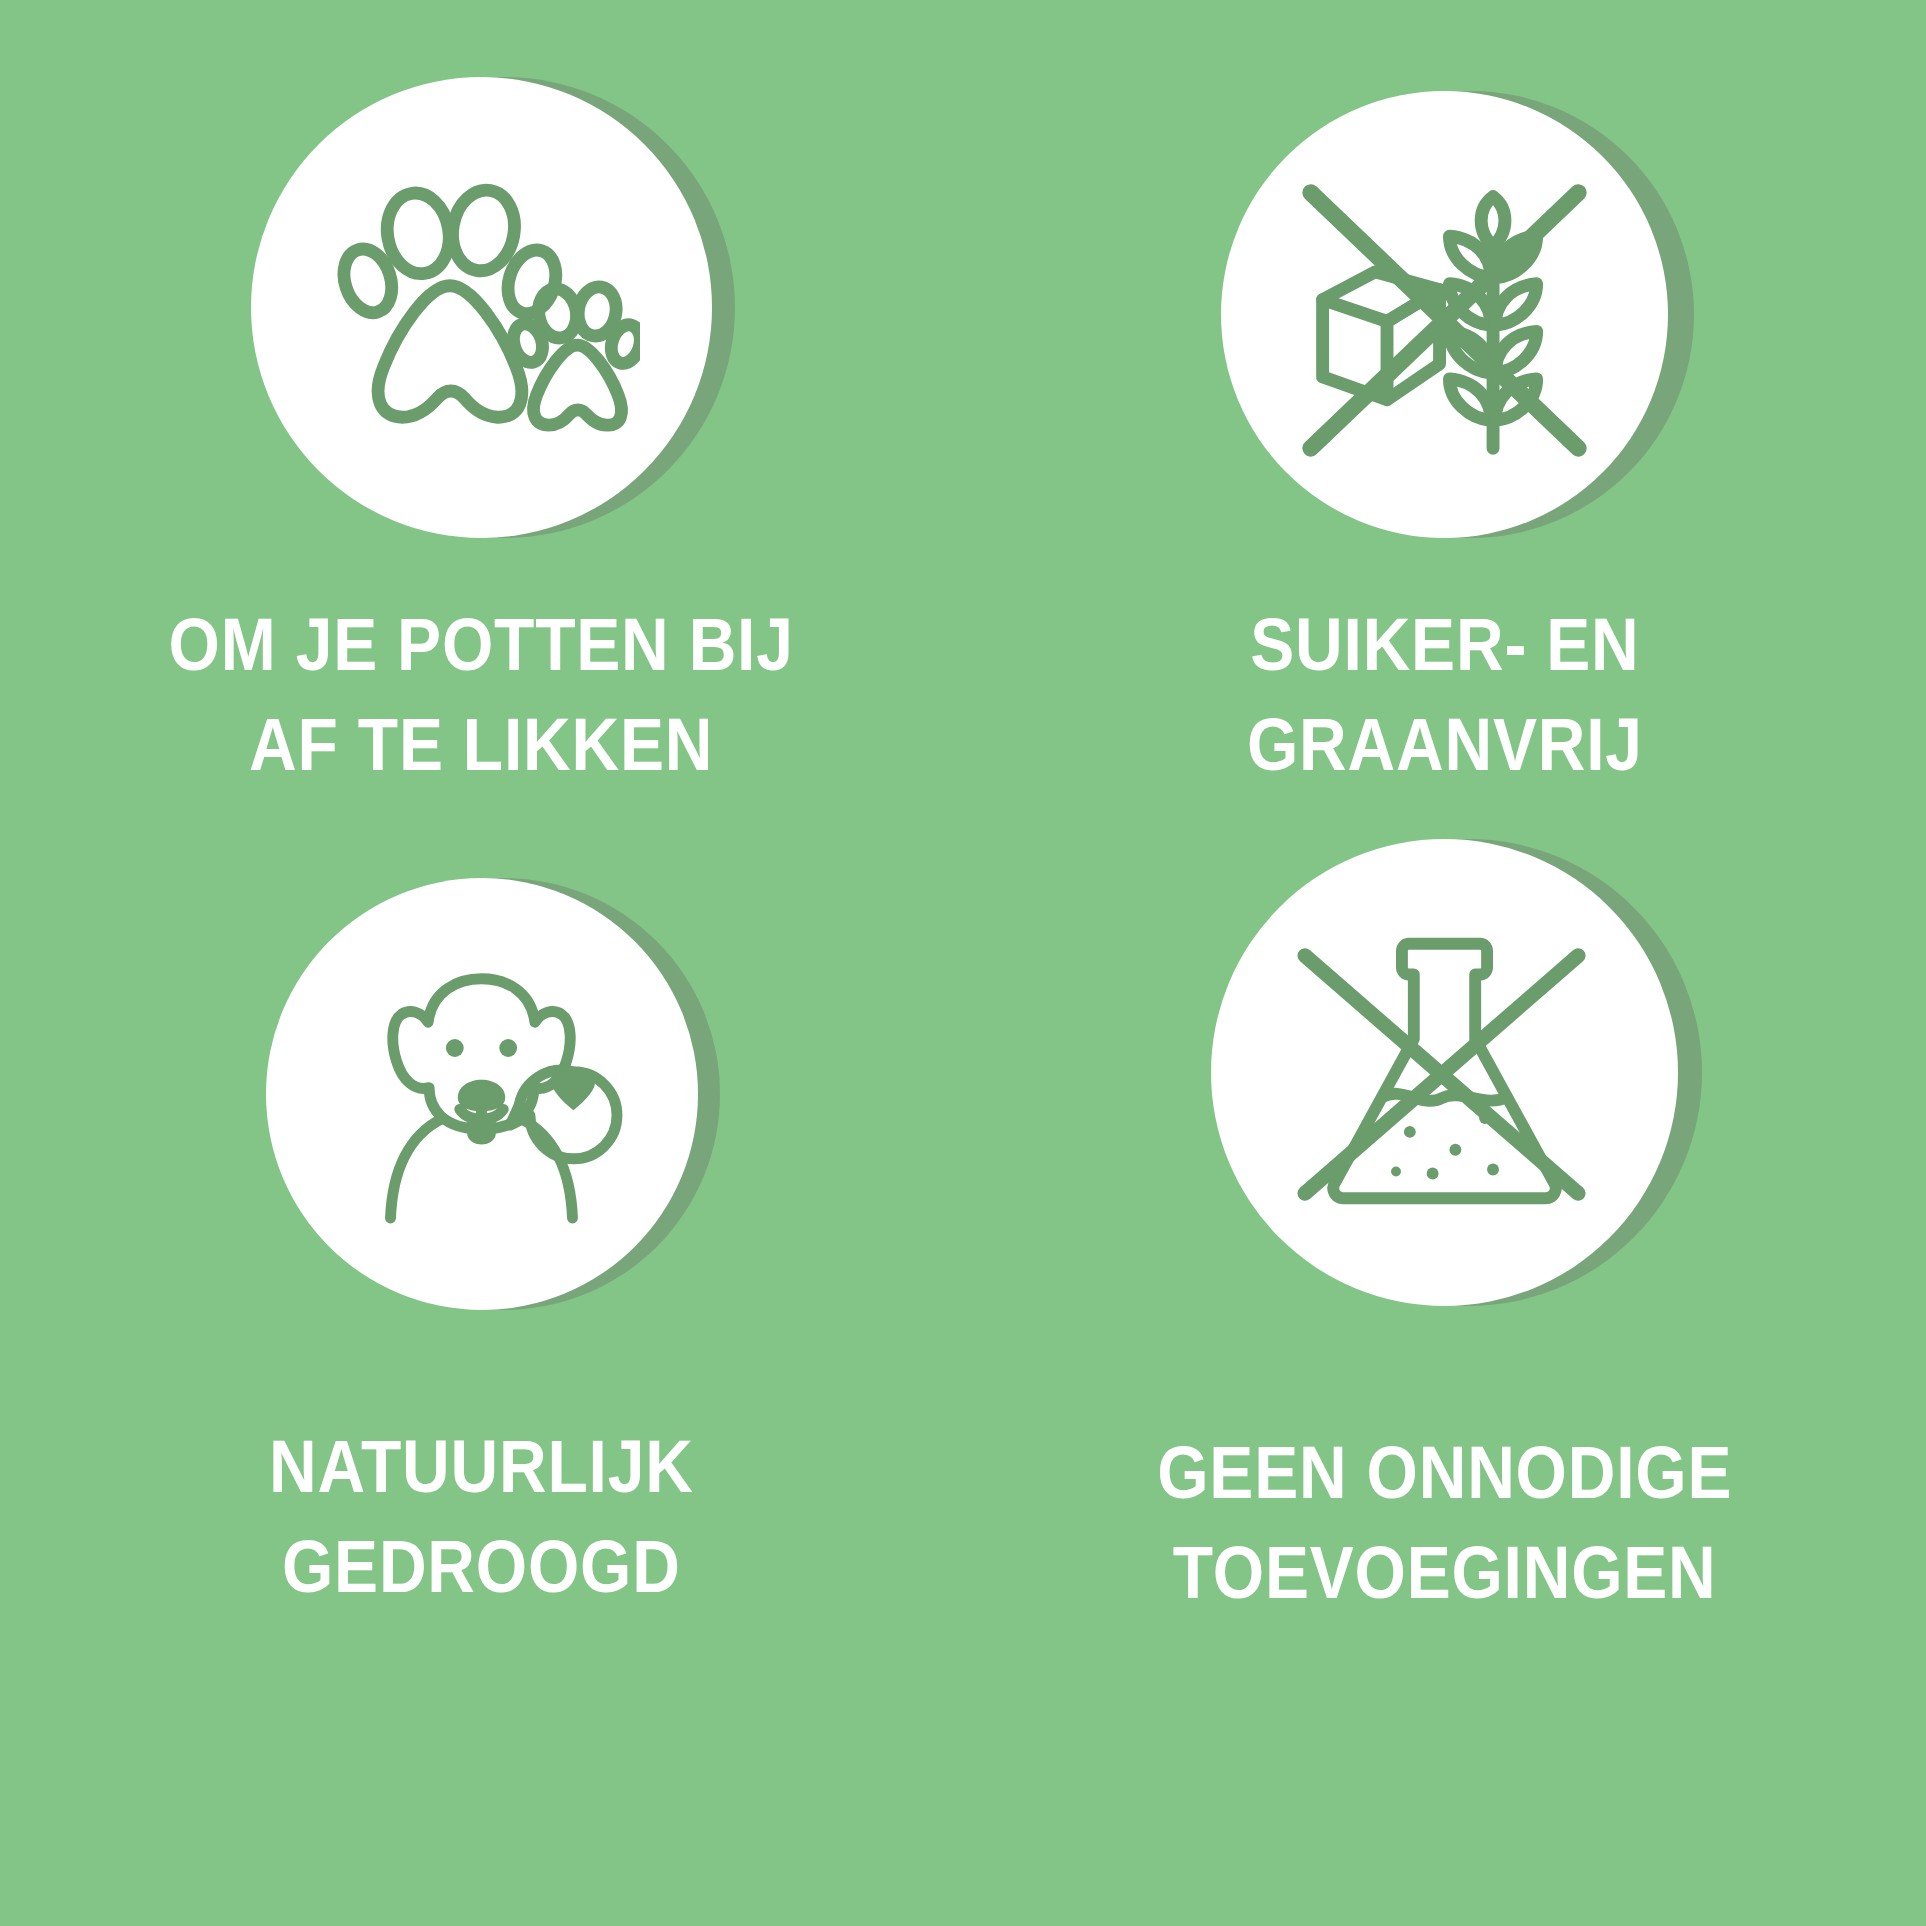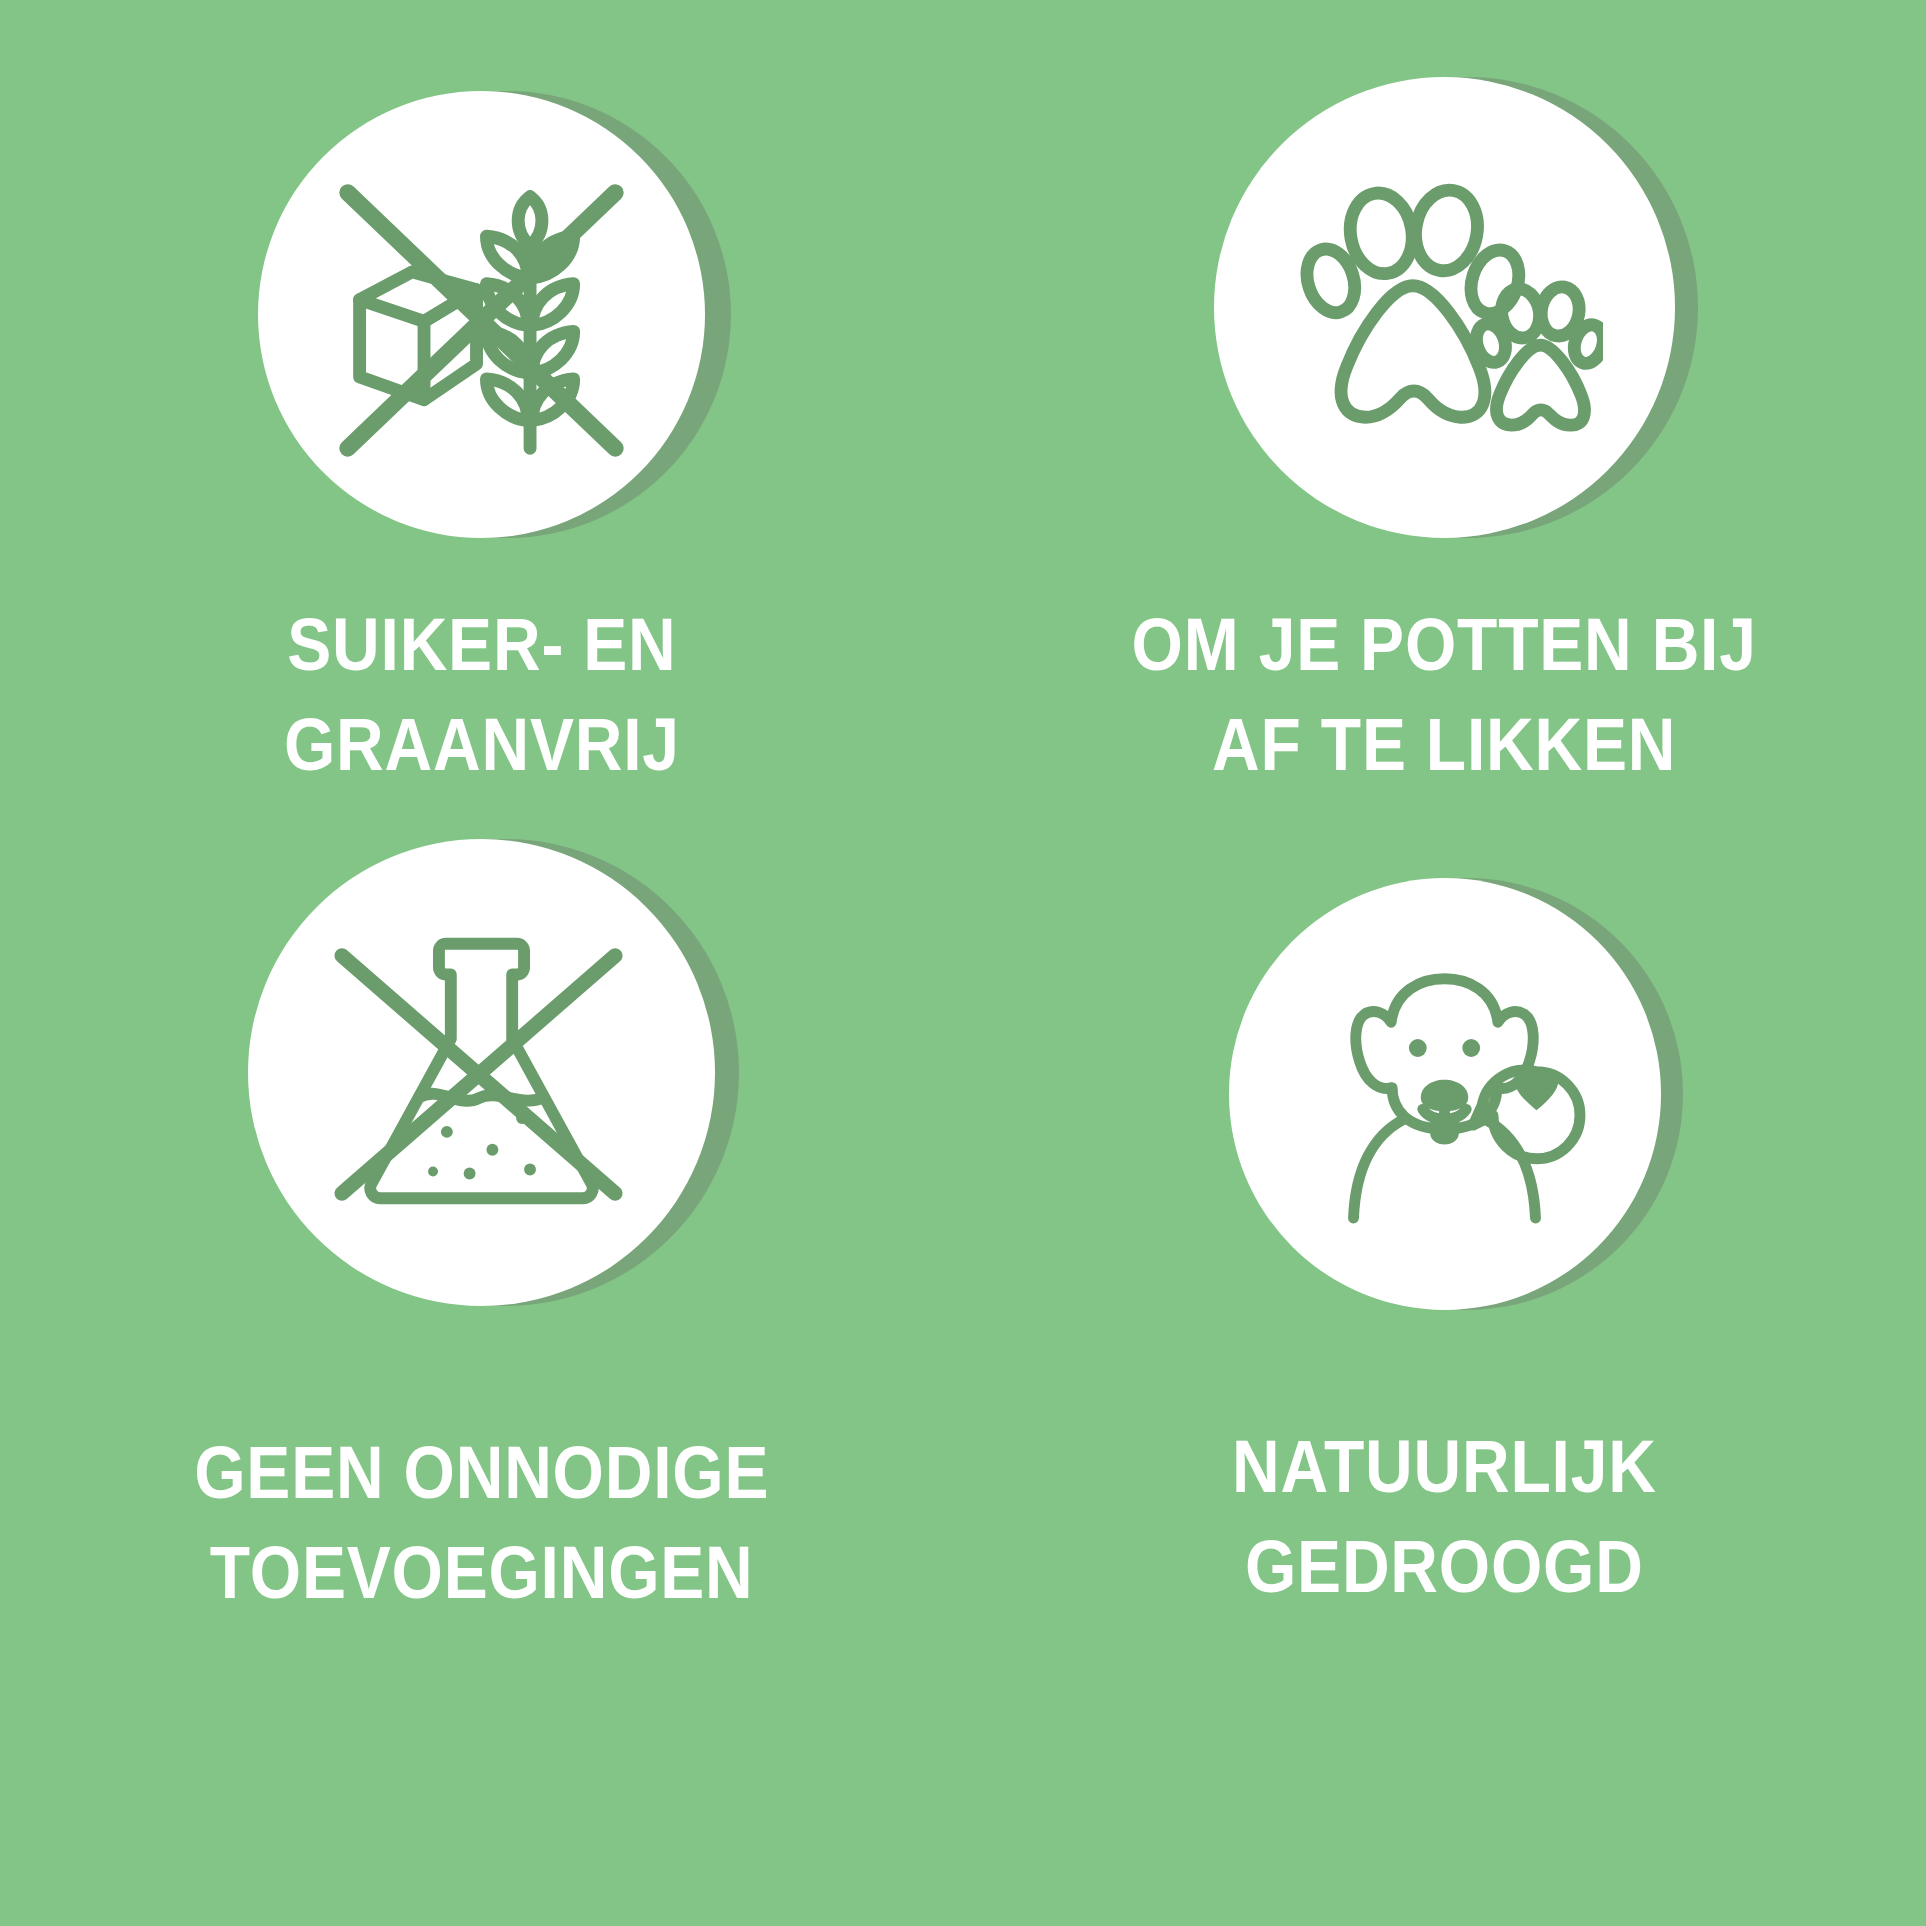--- a/index.html
+++ b/index.html
@@ -76,57 +76,20 @@
   .c4 .badge{margin-top:-85px;}
   .c4 .shadow{width:432px;height:432px;left:50%;top:0;margin-left:-194px;}
   .c4 .disc{width:432px;height:432px;}
   .c4 .caption{font-size:75px;margin-top:107px;}
 </style>
 </head>
 <body>
 
 <div class="board">
 
-  <div class="cell c2">
-    <div class="badge">
-      <div class="shadow"></div>
-      <div class="disc">
-        <svg width="327" height="327" viewBox="0 0 330 330">
-          <g fill="none" stroke="#6a9c6c" stroke-width="13" stroke-linecap="round" stroke-linejoin="round">
-
-            <polygon points="42,150 95,122 160,140 107,172"></polygon>
-            <polyline points="42,150 42,228 107,251 107,172"></polyline>
-            <polyline points="107,172 160,140 160,215 107,251"></polyline>
-
-            <path d="M214 300 L214 96"></path>
-
-            <path d="M214 96 C 198 82 198 58 214 46 C 230 58 230 82 214 96 Z"></path>
-
-            <path d="M212 128 C 190 126 170 108 170 86 C 196 88 212 106 212 128 Z"></path>
-            <path d="M212 176 C 190 174 170 156 170 134 C 196 136 212 154 212 176 Z"></path>
-            <path d="M212 224 C 190 222 170 204 170 182 C 196 184 212 202 212 224 Z"></path>
-            <path d="M212 272 C 190 270 170 252 170 230 C 196 232 212 250 212 272 Z"></path>
-
-            <path d="M216 128 C 238 126 258 108 258 86 C 232 88 216 106 216 128 Z"></path>
-            <path d="M216 176 C 238 174 258 156 258 134 C 232 136 216 154 216 176 Z"></path>
-            <path d="M216 224 C 238 222 258 204 258 182 C 232 184 216 202 216 224 Z"></path>
-            <path d="M216 272 C 238 270 258 252 258 230 C 232 232 216 250 216 272 Z"></path>
-          </g>
-
-          <g stroke="#6a9c6c" stroke-width="17" stroke-linecap="round">
-            <line x1="30" y1="42" x2="300" y2="300"></line>
-            <line x1="300" y1="42" x2="30" y2="300"></line>
-          </g>
-        </svg>
-      </div>
-    </div>
-    <div class="caption">SUIKER- EN
-GRAANVRIJ</div>
-  </div>
-
   <div class="cell c1">
     <div class="badge">
       <div class="shadow"></div>
       <div class="disc">
         <svg width="317" height="257" viewBox="0 0 320 260">
           <g fill="none" stroke="#6a9c6c" stroke-width="13" stroke-linecap="round" stroke-linejoin="round">
 
             <ellipse cx="96" cy="55" rx="31" ry="41" transform="rotate(-10 96 55)"></ellipse>
             <ellipse cx="162" cy="52" rx="31" ry="41" transform="rotate(10 162 52)"></ellipse>
             <ellipse cx="45" cy="103" rx="23" ry="33" transform="rotate(-18 45 103)"></ellipse>
@@ -153,20 +116,117 @@
                      C 261 232 254 232 249 238
                      C 244 244 237 249 228 249
                      C 215 249 208 238 216 218
                      C 225 195 244 168 257 168 Z"></path>
           </g>
         </svg>
       </div>
     </div>
     <div class="caption">OM JE POTTEN BIJ
 AF TE LIKKEN</div>
+  </div>
+
+  <div class="cell c2">
+    <div class="badge">
+      <div class="shadow"></div>
+      <div class="disc">
+        <svg width="327" height="327" viewBox="0 0 330 330">
+          <g fill="none" stroke="#6a9c6c" stroke-width="13" stroke-linecap="round" stroke-linejoin="round">
+
+            <polygon points="42,150 95,122 160,140 107,172"></polygon>
+            <polyline points="42,150 42,228 107,251 107,172"></polyline>
+            <polyline points="107,172 160,140 160,215 107,251"></polyline>
+
+            <path d="M214 300 L214 96"></path>
+
+            <path d="M214 96 C 198 82 198 58 214 46 C 230 58 230 82 214 96 Z"></path>
+
+            <path d="M212 128 C 190 126 170 108 170 86 C 196 88 212 106 212 128 Z"></path>
+            <path d="M212 176 C 190 174 170 156 170 134 C 196 136 212 154 212 176 Z"></path>
+            <path d="M212 224 C 190 222 170 204 170 182 C 196 184 212 202 212 224 Z"></path>
+            <path d="M212 272 C 190 270 170 252 170 230 C 196 232 212 250 212 272 Z"></path>
+
+            <path d="M216 128 C 238 126 258 108 258 86 C 232 88 216 106 216 128 Z"></path>
+            <path d="M216 176 C 238 174 258 156 258 134 C 232 136 216 154 216 176 Z"></path>
+            <path d="M216 224 C 238 222 258 204 258 182 C 232 184 216 202 216 224 Z"></path>
+            <path d="M216 272 C 238 270 258 252 258 230 C 232 232 216 250 216 272 Z"></path>
+          </g>
+
+          <g stroke="#6a9c6c" stroke-width="17" stroke-linecap="round">
+            <line x1="30" y1="42" x2="300" y2="300"></line>
+            <line x1="300" y1="42" x2="30" y2="300"></line>
+          </g>
+        </svg>
+      </div>
+    </div>
+    <div class="caption">SUIKER- EN
+GRAANVRIJ</div>
+  </div>
+
+  <div class="cell c4">
+    <div class="badge">
+      <div class="shadow"></div>
+      <div class="disc">
+        <svg width="297" height="267" viewBox="0 0 300 270">
+          <g fill="none" stroke="#6a9c6c" stroke-width="11" stroke-linecap="round" stroke-linejoin="round">
+
+            <path d="M96 62
+                     C 100 30 126 18 150 18
+                     C 174 18 200 30 204 62
+                     C 210 52 222 48 231 54
+                     C 241 61 242 82 236 101
+                     C 230 121 217 132 203 128
+                     C 203 150 188 170 150 170
+                     C 112 170 97 150 97 128
+                     C 83 132 70 121 64 101
+                     C 58 82 59 61 69 54
+                     C 78 48 90 52 96 62 Z"></path>
+
+            <path d="M109 160
+                     C 78 176 60 210 58 260"></path>
+            <path d="M191 160
+                     C 222 176 240 210 242 260"></path>
+
+            <path d="M150 120
+                     C 136 120 126 128 126 138
+                     C 126 147 136 152 150 152
+                     C 164 152 174 147 174 138
+                     C 174 128 164 120 150 120 Z" fill="#6a9c6c" stroke="none"></path>
+
+            <path d="M150 152 L150 160"></path>
+            <path d="M150 160 C 140 160 132 156 128 150"></path>
+            <path d="M150 160 C 160 160 168 156 172 150"></path>
+
+            <path d="M141 160 L141 174 C 141 182 159 182 159 174 L159 160 Z"></path>
+
+            <path d="M247 118
+                     A44 44 0 1 1 203 162
+                     L183 172
+                     L192 152
+                     A44 44 0 0 1 247 118 Z" transform="translate(-4 -6)"></path>
+          </g>
+
+          <g fill="#6a9c6c">
+            <circle cx="123" cy="88" r="9"></circle>
+            <circle cx="177" cy="88" r="9"></circle>
+          </g>
+
+          <path d="M243 116
+                   C 238 108 226 108 222 117
+                   C 218 126 226 137 243 151
+                   C 260 137 268 126 264 117
+                   C 260 108 248 108 243 116 Z" fill="#6a9c6c" stroke="none"></path>
+        </svg>
+      </div>
+    </div>
+    <div class="caption">NATUURLIJK
+GEDROOGD</div>
   </div>
 
   <div class="cell c3">
     <div class="badge">
       <div class="shadow"></div>
       <div class="disc">
         <svg width="307" height="297" viewBox="0 0 310 300">
 
           <g fill="none" stroke="#6a9c6c" stroke-width="12" stroke-linecap="round" stroke-linejoin="round">
             <path d="M119 20
@@ -204,74 +264,14 @@
             <line x1="14" y1="32" x2="290" y2="272"></line>
             <line x1="290" y1="32" x2="14" y2="272"></line>
           </g>
         </svg>
       </div>
     </div>
     <div class="caption">GEEN ONNODIGE
 TOEVOEGINGEN</div>
   </div>
 
-  <div class="cell c4">
-    <div class="badge">
-      <div class="shadow"></div>
-      <div class="disc">
-        <svg width="297" height="267" viewBox="0 0 300 270">
-          <g fill="none" stroke="#6a9c6c" stroke-width="11" stroke-linecap="round" stroke-linejoin="round">
-
-            <path d="M96 62
-                     C 100 30 126 18 150 18
-                     C 174 18 200 30 204 62
-                     C 210 52 222 48 231 54
-                     C 241 61 242 82 236 101
-                     C 230 121 217 132 203 128
-                     C 203 150 188 170 150 170
-                     C 112 170 97 150 97 128
-                     C 83 132 70 121 64 101
-                     C 58 82 59 61 69 54
-                     C 78 48 90 52 96 62 Z"></path>
-
-            <path d="M109 160
-                     C 78 176 60 210 58 260"></path>
-            <path d="M191 160
-                     C 222 176 240 210 242 260"></path>
-
-            <path d="M150 120
-                     C 136 120 126 128 126 138
-                     C 126 147 136 152 150 152
-                     C 164 152 174 147 174 138
-                     C 174 128 164 120 150 120 Z" fill="#6a9c6c" stroke="none"></path>
-
-            <path d="M150 152 L150 160"></path>
-            <path d="M150 160 C 140 160 132 156 128 150"></path>
-            <path d="M150 160 C 160 160 168 156 172 150"></path>
-
-            <path d="M141 160 L141 174 C 141 182 159 182 159 174 L159 160 Z"></path>
-
-            <path d="M247 118
-                     A44 44 0 1 1 203 162
-                     L183 172
-                     L192 152
-                     A44 44 0 0 1 247 118 Z" transform="translate(-4 -6)"></path>
-          </g>
-
-          <g fill="#6a9c6c">
-            <circle cx="123" cy="88" r="9"></circle>
-            <circle cx="177" cy="88" r="9"></circle>
-          </g>
-
-          <path d="M243 116
-                   C 238 108 226 108 222 117
-                   C 218 126 226 137 243 151
-                   C 260 137 268 126 264 117
-                   C 260 108 248 108 243 116 Z" fill="#6a9c6c" stroke="none"></path>
-        </svg>
-      </div>
-    </div>
-    <div class="caption">NATUURLIJK
-GEDROOGD</div>
-  </div>
-
 </div>
 
 
 </body></html>

